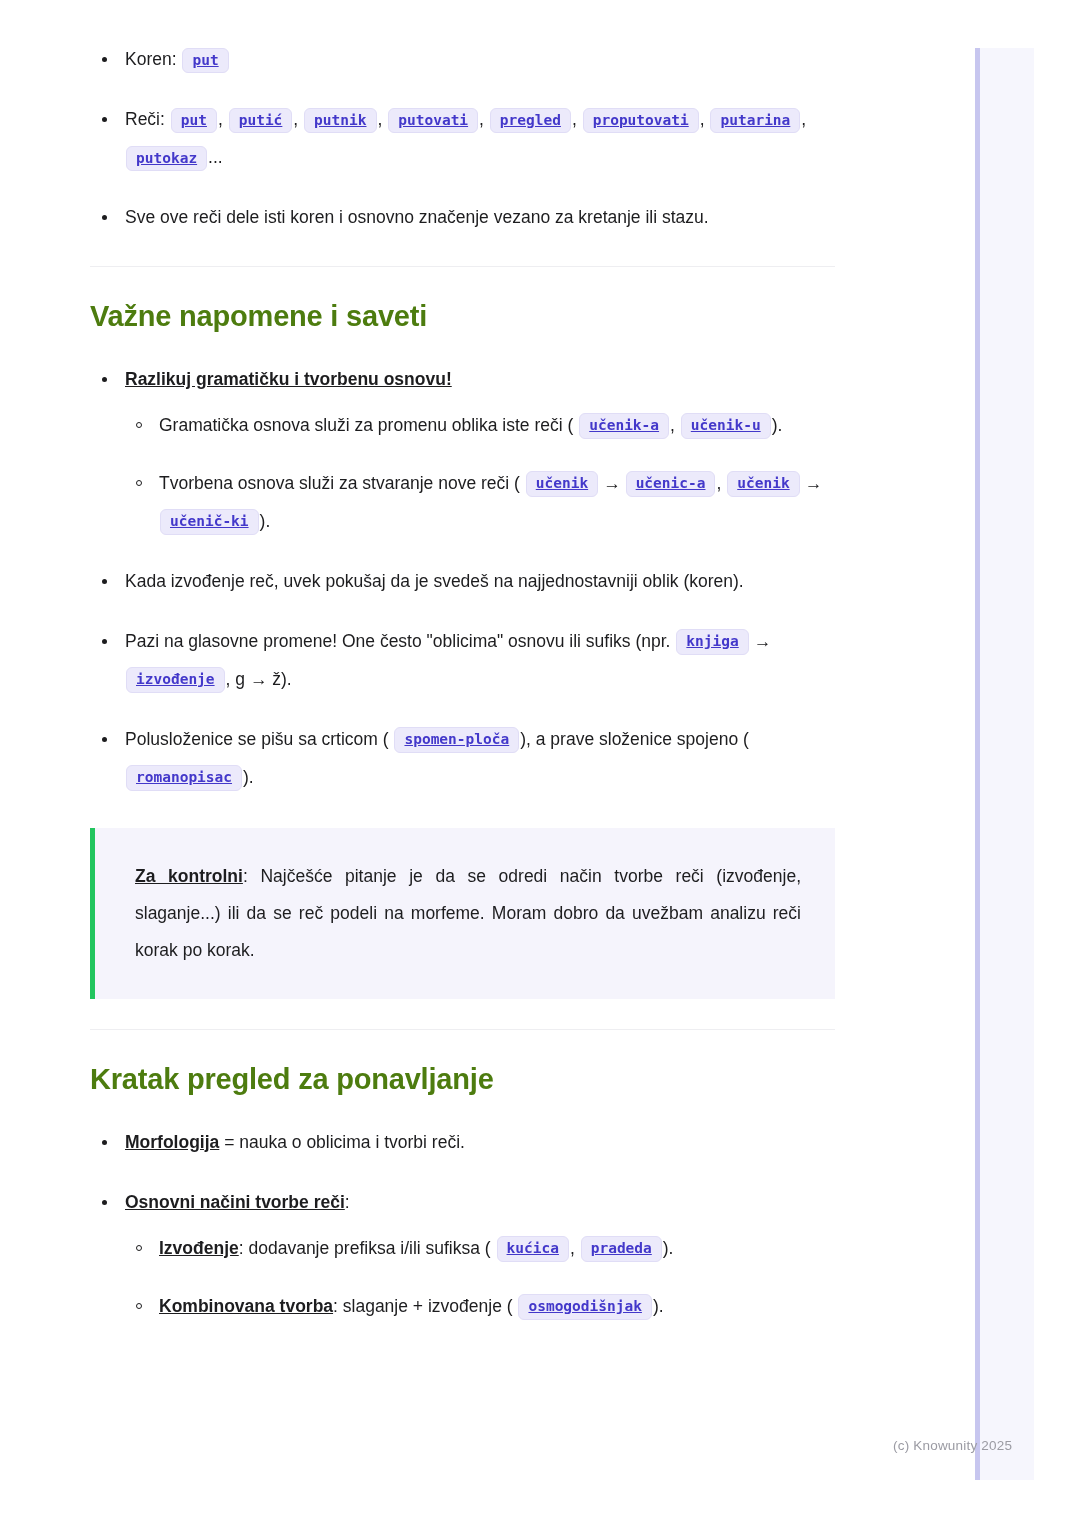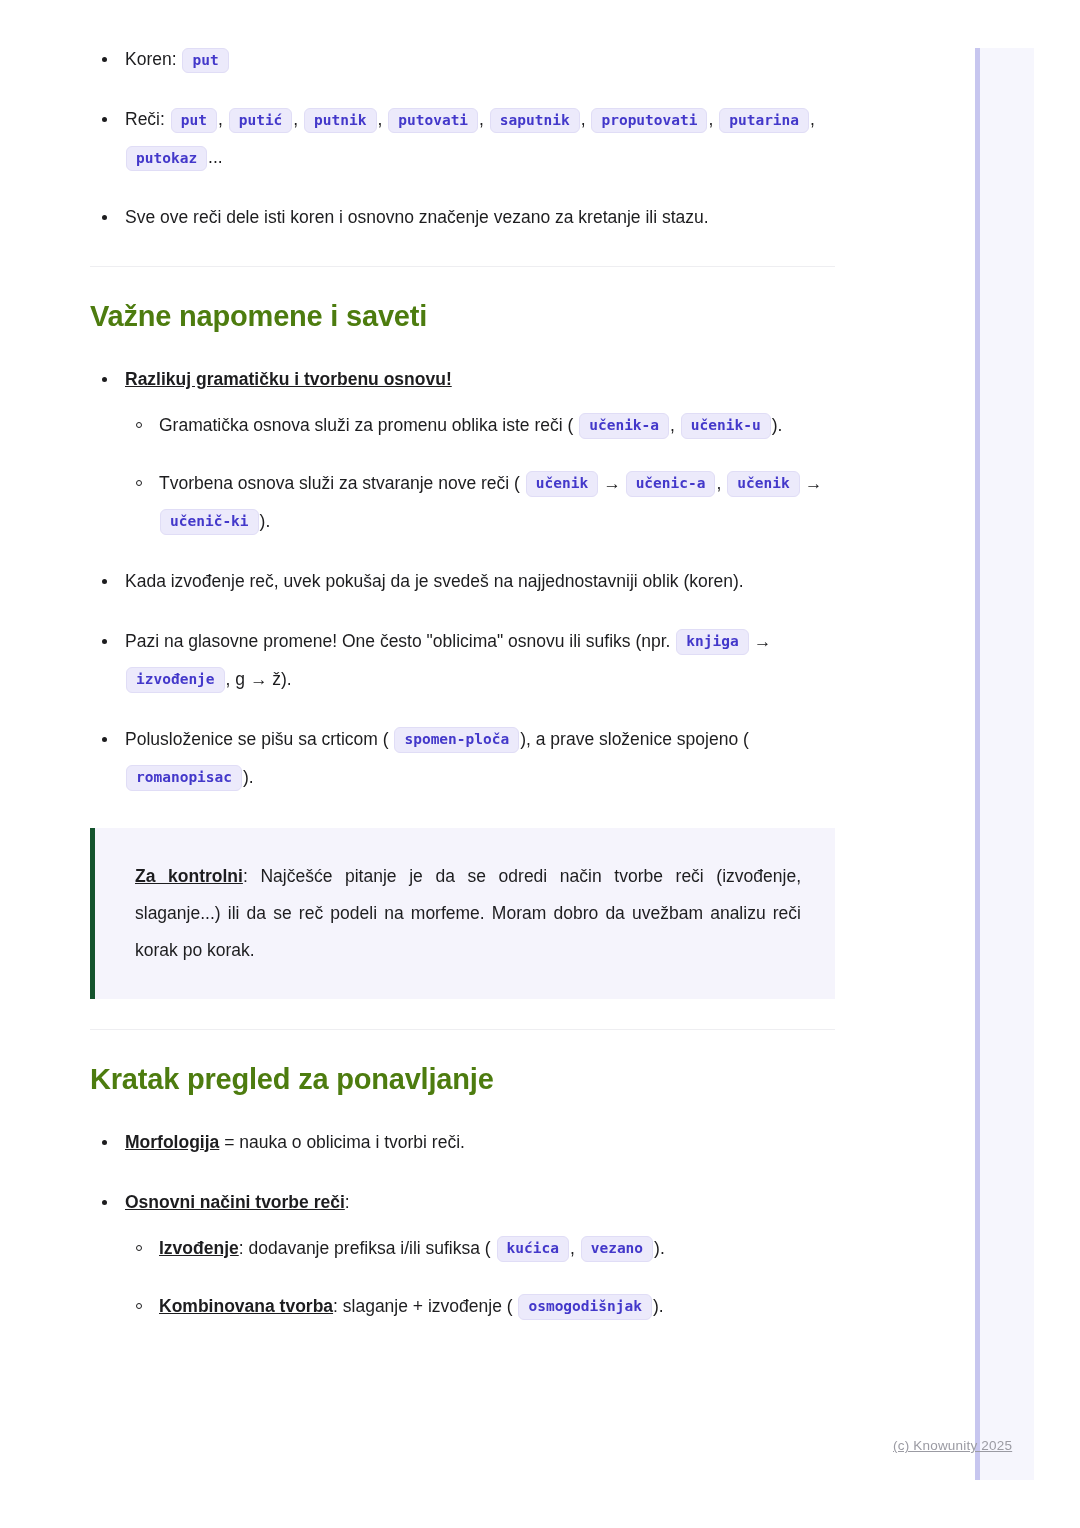--- a/index.html
+++ b/index.html
@@ -37,21 +37,20 @@
   
   #watermark {
     position: absolute;
     left: 893px;
     top: 1438px;
     font-size: 13.5px;
     color: #9b9ba3;
     letter-spacing: 0.2px;
     white-space: nowrap;
     z-index: 5;
-    text-decoration: underline;
   }
 
   
   #content {
     position: absolute;
     left: 90px;
     top: 40px;
     width: 745px;
   }
 
@@ -122,20 +121,21 @@
     color: #4338ca;
     background: #eceafb;
     border: 1px solid #e0ddf6;
     border-radius: 6px;
     padding: 4px 9px 5px 9px;
     white-space: nowrap;
     line-height: 1;
     display: inline-block;
     vertical-align: middle;
     margin: 0 1px;
+    text-decoration: underline;
   }
 
   .arrow { padding: 0 4px; }
 
   strong { font-weight: 700; text-decoration: underline; }
 
   
   h2.section-title {
     font-size: 29px;
     font-weight: 700;
@@ -149,21 +149,21 @@
   hr.rule {
     border: none;
     border-top: 1.5px solid #eeeef1;
     margin: 30px 0 32px 0;
     height: 0;
   }
 
   
   .callout {
     background: #f5f4fc;
-    border-left: 5px solid #14532d;
+    border-left: 5px solid #22c55e;
     padding: 30px 34px 30px 40px;
     margin: 32px 0 0 0;
     font-size: 17.5px;
     line-height: 37px;
     text-align: justify;
     color: #1d1d1f;
   }
 </style>
 </head>
 <body>
@@ -180,21 +180,21 @@
       <span>Koren:</span>
       <code class="chip">put</code>
     </li>
 
     <li>
       <span>Reči:</span>
       <code class="chip">put</code><span>,</span>
       <code class="chip">putić</code><span>,</span>
       <code class="chip">putnik</code><span>,</span>
       <code class="chip">putovati</code><span>,</span>
-      <code class="chip">saputnik</code><span>,</span>
+      <code class="chip">pregled</code><span>,</span>
       <code class="chip">proputovati</code><span>,</span>
       <code class="chip">putarina</code><span>,</span>
       <code class="chip">putokaz</code><span>...</span>
     </li>
 
     <li>Sve ove reči dele isti koren i osnovno značenje vezano za kretanje ili stazu.</li>
   </ul>
 
   <hr class="rule">
 
@@ -247,21 +247,21 @@
     </li>
 
 
     <li>
       <strong>Osnovni načini tvorbe reči</strong><span>:</span>
       <ul class="lvl2">
 
         <li>
           <strong>Izvođenje</strong><span>: dodavanje prefiksa i/ili sufiksa (</span>
           <code class="chip">kućica</code><span>,</span>
-          <code class="chip">vezano</code><span>).</span>
+          <code class="chip">pradeda</code><span>).</span>
         </li>
 
 
         <li>
           <strong>Kombinovana tvorba</strong><span>: slaganje + izvođenje (</span>
           <code class="chip">osmogodišnjak</code><span>).</span>
         </li>
 
       </ul>
     </li>

